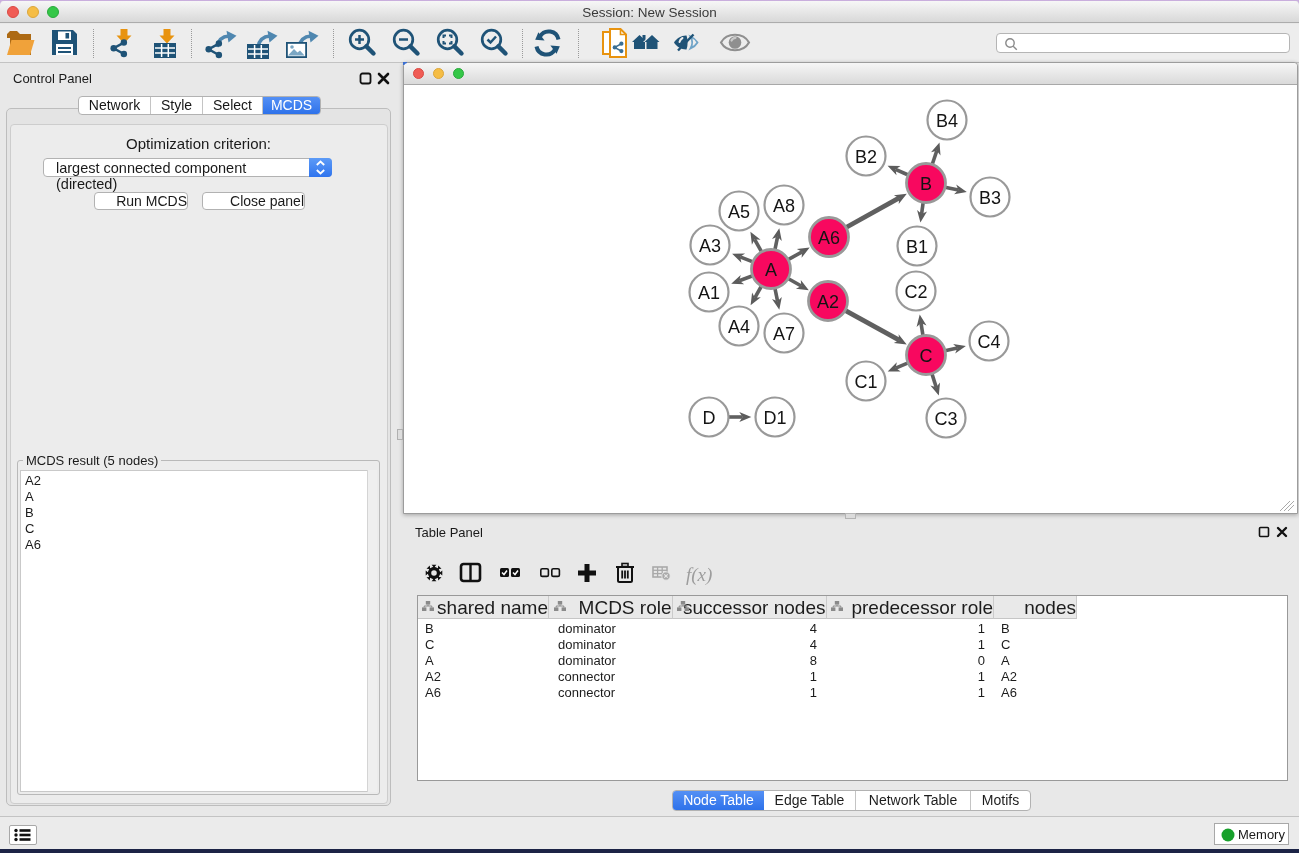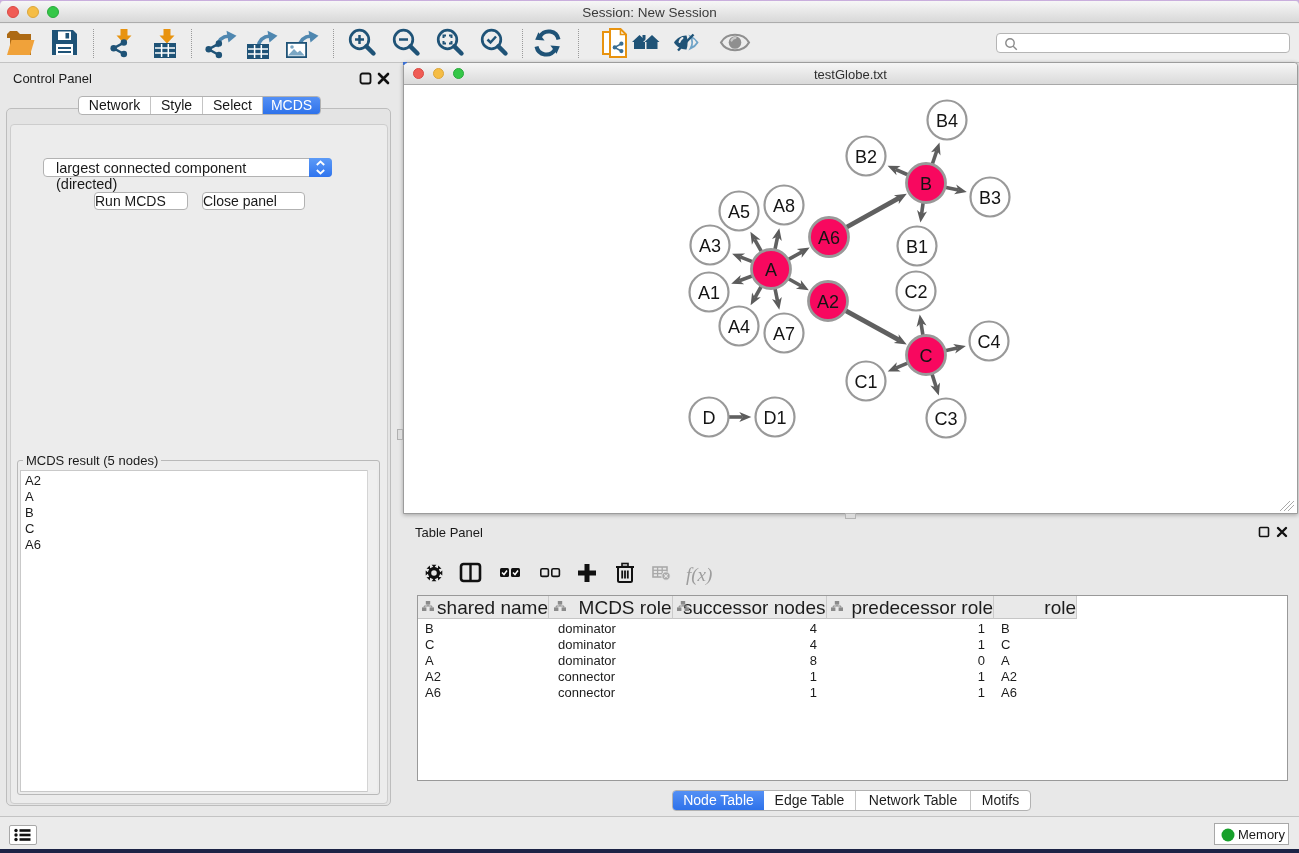--- a/index.html
+++ b/index.html
@@ -10,21 +10,21 @@
 #toolbar{position:absolute;left:0;top:24px;width:1299px;height:39px;background:#ededed;border-bottom:1px solid #c3c3c3}
 .sep{position:absolute;top:5px;height:29px;width:0;border-left:1px dotted #9a9a9a}
 #search{position:absolute;left:996px;top:9px;width:294px;height:20px;background:#fff;border:1px solid #b5b5b5;border-radius:4px}
 #cp-title{position:absolute;left:13px;top:71px;font-size:13px;color:#1a1a1a}
 #cp-outer{position:absolute;left:6px;top:108px;width:385px;height:698px;background:#e4e4e4;border:1px solid #bdbdbd;border-radius:5px}
 #cp-inner{position:absolute;left:10px;top:124px;width:378px;height:680px;background:#ececec;border:1px solid #cdcdcd;border-radius:4px}
 #cp-tabs{position:absolute;left:78px;top:96px;width:243px;height:19px;display:flex;background:#fff;border:1px solid #b2b2b2;border-radius:4px;overflow:hidden}
 #cp-tabs div{flex:0 0 auto;text-align:center;font-size:14px;font-weight:400;color:#161616;line-height:17px;border-right:1px solid #c4c4c4}
 #cp-tabs div:last-child{border-right:none}
 .tabsel{background:linear-gradient(#5490f5,#2e72ea);color:#fff !important;border-right:none !important}
-.gbtn{position:absolute;height:18px;background:#fff;border:1px solid #b2b2b2;border-radius:4px;font-size:14px;color:#1a1a1a;text-align:left;line-height:16px}
+.gbtn{position:absolute;height:18px;background:#fff;border:1px solid #b2b2b2;border-radius:4px;font-size:14px;color:#1a1a1a;text-align:right;line-height:16px}
 #netwin{position:absolute;left:403px;top:62px;width:895px;height:452px;background:#fff;border:1px solid #9c9c9c;border-radius:4px 4px 0 0;box-shadow:0 1px 4px rgba(0,0,0,.3)}
 #nettb{position:absolute;left:0;top:0;width:893px;height:22px;background:linear-gradient(#f6f6f6,#dadada);border-bottom:1px solid #a8a8a8;border-radius:4px 4px 0 0}
 #nettb .t{position:absolute;left:0;right:0;top:4px;text-align:center;font-size:13px;color:#2f2f2f}
 #tp-title{position:absolute;left:415px;top:525px;font-size:13px;color:#1a1a1a}
 #tbl{position:absolute;left:417px;top:595px;width:871px;height:186px;background:#fff;border:1px solid #999}
 .hcol{position:absolute;top:0;height:23px;background:#e9e9e9;border-right:1px solid #cbcbcb;border-bottom:1px solid #c6c6c6;font-size:19px;color:#1c1c1c;text-align:right;line-height:23px}
 .trow{position:absolute;font-size:13px;color:#1c1c1c;height:16px;line-height:16px;white-space:pre}
 #btabs{position:absolute;left:672px;top:790px;height:21px;display:flex;background:#fff;border:1px solid #b2b2b2;border-radius:4px;overflow:hidden}
 #btabs div{text-align:center;font-size:14px;color:#1d1d1d;line-height:19px;border-right:1px solid #c4c4c4}
 #btabs div:last-child{border-right:none}
@@ -208,20 +208,21 @@
       <path d="M20 2 L29 11 M29 2 L20 11" stroke="#111" stroke-width="2.6" stroke-linecap="round"></path>
     </svg>
 <div id="cp-outer"></div>
 <div id="cp-inner"></div>
 <div id="cp-tabs">
  <div style="width:72px">Network</div>
       <div style="width:52px">Style</div>
       <div style="width:60px">Select</div>
       <div style="width:57px" class="tabsel">MCDS</div>
 </div>
+<div class="abs" style="left:26px;top:135px;width:345px;text-align:center;font-size:15px;color:#1a1a1a">Optimization criterion:</div>
 <div class="abs" style="left:43px;top:158px;width:289px;height:19px;background:#fff;border:1px solid #b2b2b2;border-radius:4px">
  <div class="abs" style="left:12px;right:24px;top:1px;font-size:14.5px;color:#1a1a1a">largest connected component (directed)</div>
  <div class="abs" style="right:-1px;top:-1px;width:23px;height:19px;background:linear-gradient(#5d9bf7,#2f74ee);border-radius:0 4px 4px 0">
  <svg width="23" height="19">
           <path d="M7.8 7 L11.5 3.5 L15.2 7" fill="none" stroke="#fff" stroke-width="1.8"></path>
           <path d="M7.8 12 L11.5 15.5 L15.2 12" fill="none" stroke="#fff" stroke-width="1.8"></path>
         </svg></div>
 </div>
 <div class="gbtn" style="left:94px;top:192px;width:94px">Run MCDS</div>
 <div class="gbtn" style="left:202px;top:192px;width:103px">Close panel</div>
@@ -230,21 +231,20 @@
  <div id="mcdsscroll"></div>
 </div>
 <div id="grplabel">MCDS result (5 nodes)</div>
 
 <div id="netwin">
       <div style="position:absolute;left:-1px;top:-1px;width:4px;height:3px;background:#3c6fd0"></div>
  <div id="nettb">
   <div class="tl" style="left:9px;top:5px;width:11px;height:11px;background:#f05c55;border:1px solid #da4a44"></div>
   <div class="tl" style="left:29px;top:5px;width:11px;height:11px;background:#f5bd45;border:1px solid #dca63a"></div>
   <div class="tl" style="left:49px;top:5px;width:11px;height:11px;background:#35c748;border:1px solid #2aa93c"></div>
-  <div class="t">testGlobe.txt</div>
  </div>
  <svg width="893" height="428" style="position:absolute;left:0;top:22px">
         <line x1="357.6" y1="166.9" x2="350.6" y2="154.3" stroke="#606060" stroke-width="3.6"></line>
 <polygon points="346.4,146.8 356.6,154.8 350.6,154.3 347.9,159.7" fill="#5c5c5c"></polygon>
 <line x1="370.9" y1="164.9" x2="373.6" y2="151.7" stroke="#606060" stroke-width="3.6"></line>
 <polygon points="375.3,143.2 377.8,156.0 373.6,151.7 368.0,154.0" fill="#5c5c5c"></polygon>
 <line x1="348.9" y1="176.9" x2="336.1" y2="171.8" stroke="#606060" stroke-width="3.6"></line>
 <polygon points="328.1,168.7 341.1,168.4 336.1,171.8 337.4,177.7" fill="#5c5c5c"></polygon>
 <line x1="348.7" y1="190.8" x2="335.3" y2="195.8" stroke="#606060" stroke-width="3.6"></line>
 <polygon points="327.2,198.8 336.7,189.9 335.3,195.8 340.2,199.3" fill="#5c5c5c"></polygon>
@@ -403,21 +403,21 @@
         <rect x="7.6" y="6.4" width="4.4" height="3.6" fill="#8a8a8a"></rect>
         <path d="M6 3.6 L6 5 M2.2 6.4 L2.2 5 L9.8 5 L9.8 6.4" stroke="#8a8a8a" stroke-width="1" fill="none"></path>
       </g>
     </svg>
 <div id="tbl"></div>
 <div class="abs" style="left:417px;top:596px;width:869px;height:23px">
       <div class="hcol" style="left:1px;width:131px;padding-left:0">shared name</div>
       <div class="hcol" style="left:132px;width:123.5px;padding-left:0">MCDS role</div>
       <div class="hcol" style="left:255.5px;width:154.0px;padding-left:0">successor nodes</div>
       <div class="hcol" style="left:409.5px;width:167.5px;padding-left:0">predecessor role</div>
-      <div class="hcol" style="left:577px;width:83px;padding-left:0">role</div>
+      <div class="hcol" style="left:577px;width:83px;padding-left:0">nodes</div>
     </div>
 <div class="trow" style="left:425px;top:621px">B</div>
     <div class="trow" style="left:558px;top:621px">dominator</div>
     <div class="trow" style="left:700px;top:621px;width:117px;text-align:right">4</div>
     <div class="trow" style="left:870px;top:621px;width:115px;text-align:right">1</div>
     <div class="trow" style="left:1001px;top:621px">B</div>
     <div class="trow" style="left:425px;top:637px">C</div>
     <div class="trow" style="left:558px;top:637px">dominator</div>
     <div class="trow" style="left:700px;top:637px;width:117px;text-align:right">4</div>
     <div class="trow" style="left:870px;top:637px;width:115px;text-align:right">1</div>

